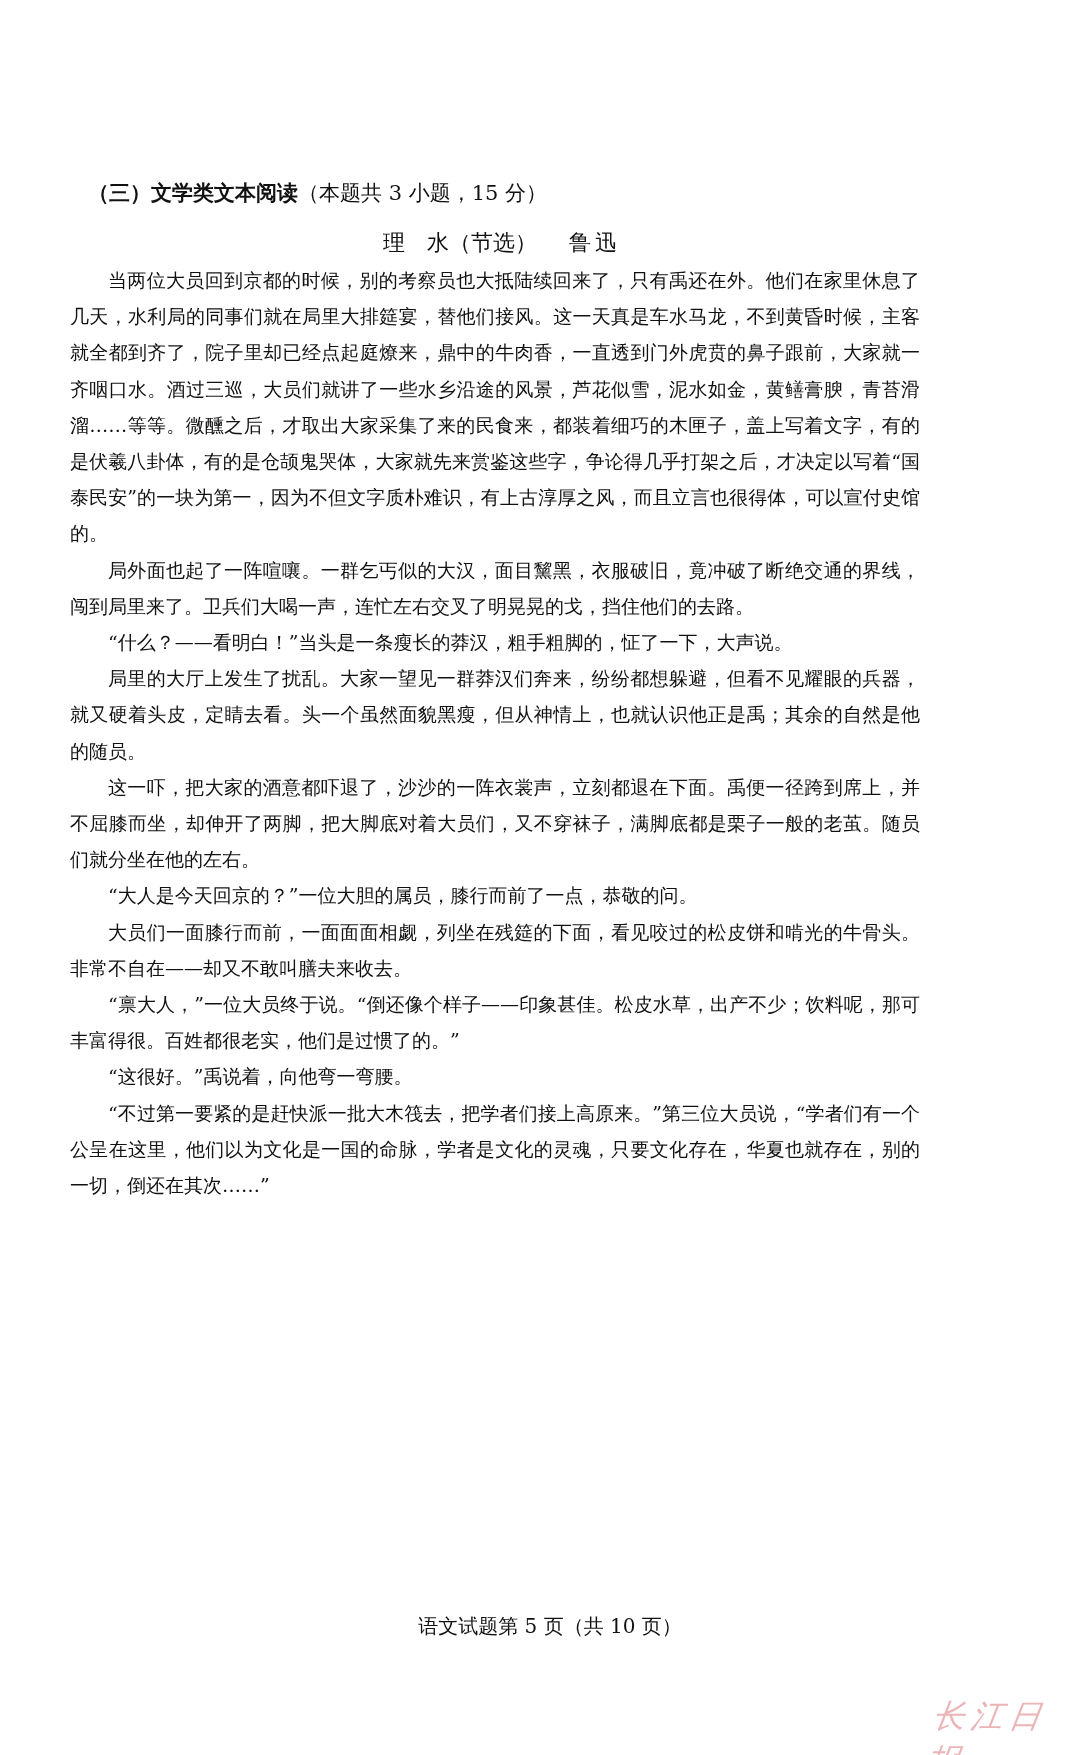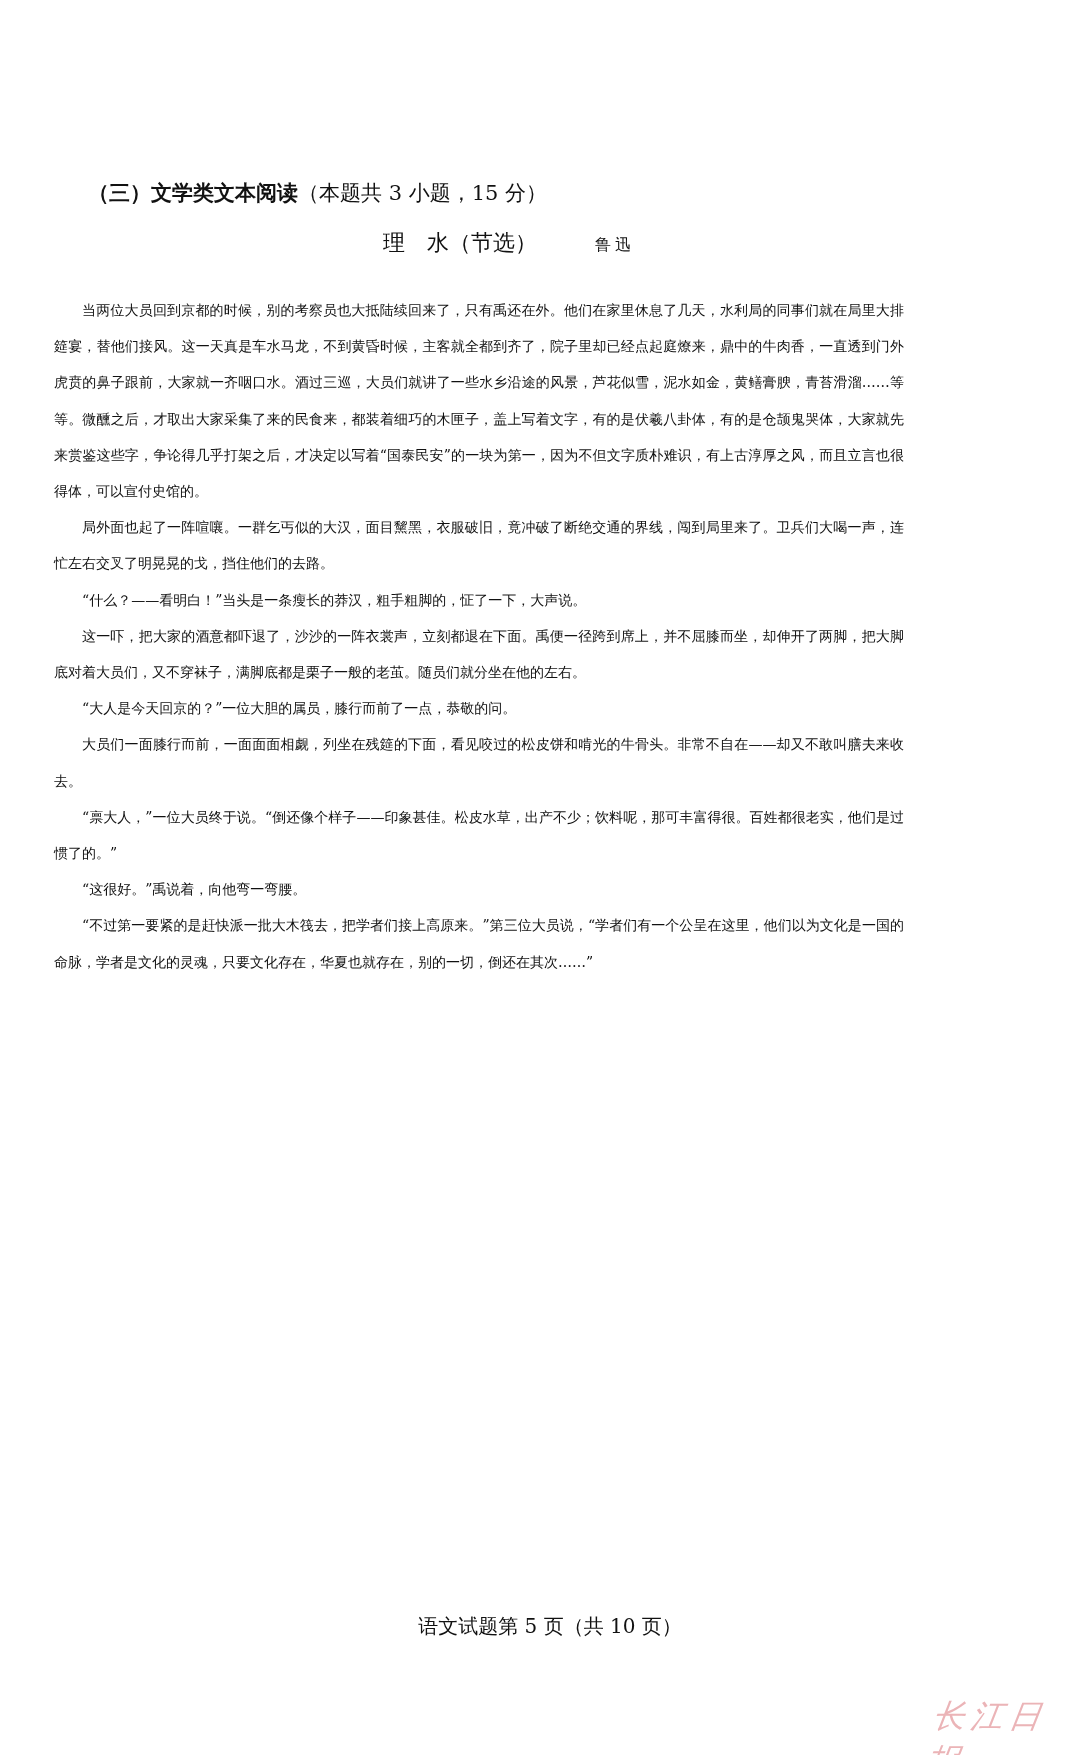--- a/index.html
+++ b/index.html
@@ -3,22 +3,22 @@
 <meta charset="utf-8">
 <style>
   html, body { margin: 0; padding: 0; background: #ffffff; }
   body { width: 1080px; height: 1755px; position: relative; overflow: hidden;
          font-family: "DejaVu Serif", "Liberation Serif", serif; color: #111111; }
   .page { position: absolute; left: 0; top: 0; width: 1080px; height: 1755px; background: #ffffff; }
   .section-heading { position: absolute; left: 88px; top: 140px; font-size: 21px; line-height: 30px; white-space: nowrap; margin-top: 38px; }
   .section-heading .bold { font-weight: bold; }
   .instruction { position: absolute; left: 100px; top: 185px; font-size: 21px; line-height: 30px; white-space: nowrap; }
   .title-line { position: absolute; left: 383px; top: 228px; font-size: 22px; line-height: 30px; white-space: nowrap; }
-  .title-line .author { margin-left: 58px; font-size: 16px; letter-spacing: 4px; }
-  .body { position: absolute; left: 54px; top: 262px; width: 850px; font-size: 14px; line-height: 36.2px; margin-top: 30px; }
+  .title-line .author { margin-left: 32px; font-size: 22px; letter-spacing: 4px; }
+  .body { position: absolute; left: 70px; top: 262px; width: 850px; font-size: 19px; line-height: 36.2px; }
   .body p { margin: 0; text-indent: 2em; text-align: justify; text-align-last: left; }
   .footer { position: absolute; left: 10px; width: 1080px; top: 1611px; text-align: center; font-size: 20px; line-height: 30px; }
   .watermark { position: absolute; left: 930px; top: 1695px; font-size: 32px; color: #e8a7ab; opacity: 0.85;
                font-style: italic; letter-spacing: 6px; font-family: "DejaVu Serif", serif; transform: skewX(-8deg); }
 </style>
 </head>
 <body>
 
 <div class="page">
 
@@ -28,20 +28,21 @@
 
 
   <div class="title-line">
     <span>理　水（节选）</span><span class="author">鲁迅</span>
   </div>
 
   <div class="body">
     <p>当两位大员回到京都的时候，别的考察员也大抵陆续回来了，只有禹还在外。他们在家里休息了几天，水利局的同事们就在局里大排筵宴，替他们接风。这一天真是车水马龙，不到黄昏时候，主客就全都到齐了，院子里却已经点起庭燎来，鼎中的牛肉香，一直透到门外虎贲的鼻子跟前，大家就一齐咽口水。酒过三巡，大员们就讲了一些水乡沿途的风景，芦花似雪，泥水如金，黄鳝膏腴，青苔滑溜……等等。微醺之后，才取出大家采集了来的民食来，都装着细巧的木匣子，盖上写着文字，有的是伏羲八卦体，有的是仓颉鬼哭体，大家就先来赏鉴这些字，争论得几乎打架之后，才决定以写着“国泰民安”的一块为第一，因为不但文字质朴难识，有上古淳厚之风，而且立言也很得体，可以宣付史馆的。</p>
     <p>局外面也起了一阵喧嚷。一群乞丐似的大汉，面目黧黑，衣服破旧，竟冲破了断绝交通的界线，闯到局里来了。卫兵们大喝一声，连忙左右交叉了明晃晃的戈，挡住他们的去路。</p>
     <p>“什么？——看明白！”当头是一条瘦长的莽汉，粗手粗脚的，怔了一下，大声说。</p>
+    <p>局里的大厅上发生了扰乱。大家一望见一群莽汉们奔来，纷纷都想躲避，但看不见耀眼的兵器，就又硬着头皮，定睛去看。头一个虽然面貌黑瘦，但从神情上，也就认识他正是禹；其余的自然是他的随员。</p>
     <p>这一吓，把大家的酒意都吓退了，沙沙的一阵衣裳声，立刻都退在下面。禹便一径跨到席上，并不屈膝而坐，却伸开了两脚，把大脚底对着大员们，又不穿袜子，满脚底都是栗子一般的老茧。随员们就分坐在他的左右。</p>
     <p>“大人是今天回京的？”一位大胆的属员，膝行而前了一点，恭敬的问。</p>
     <p>大员们一面膝行而前，一面面面相觑，列坐在残筵的下面，看见咬过的松皮饼和啃光的牛骨头。非常不自在——却又不敢叫膳夫来收去。</p>
     <p>“禀大人，”一位大员终于说。“倒还像个样子——印象甚佳。松皮水草，出产不少；饮料呢，那可丰富得很。百姓都很老实，他们是过惯了的。”</p>
     <p>“这很好。”禹说着，向他弯一弯腰。</p>
     <p>“不过第一要紧的是赶快派一批大木筏去，把学者们接上高原来。”第三位大员说，“学者们有一个公呈在这里，他们以为文化是一国的命脉，学者是文化的灵魂，只要文化存在，华夏也就存在，别的一切，倒还在其次……”</p>
   </div>
 
   <div class="footer">语文试题第 5 页（共 10 页）</div>
 

